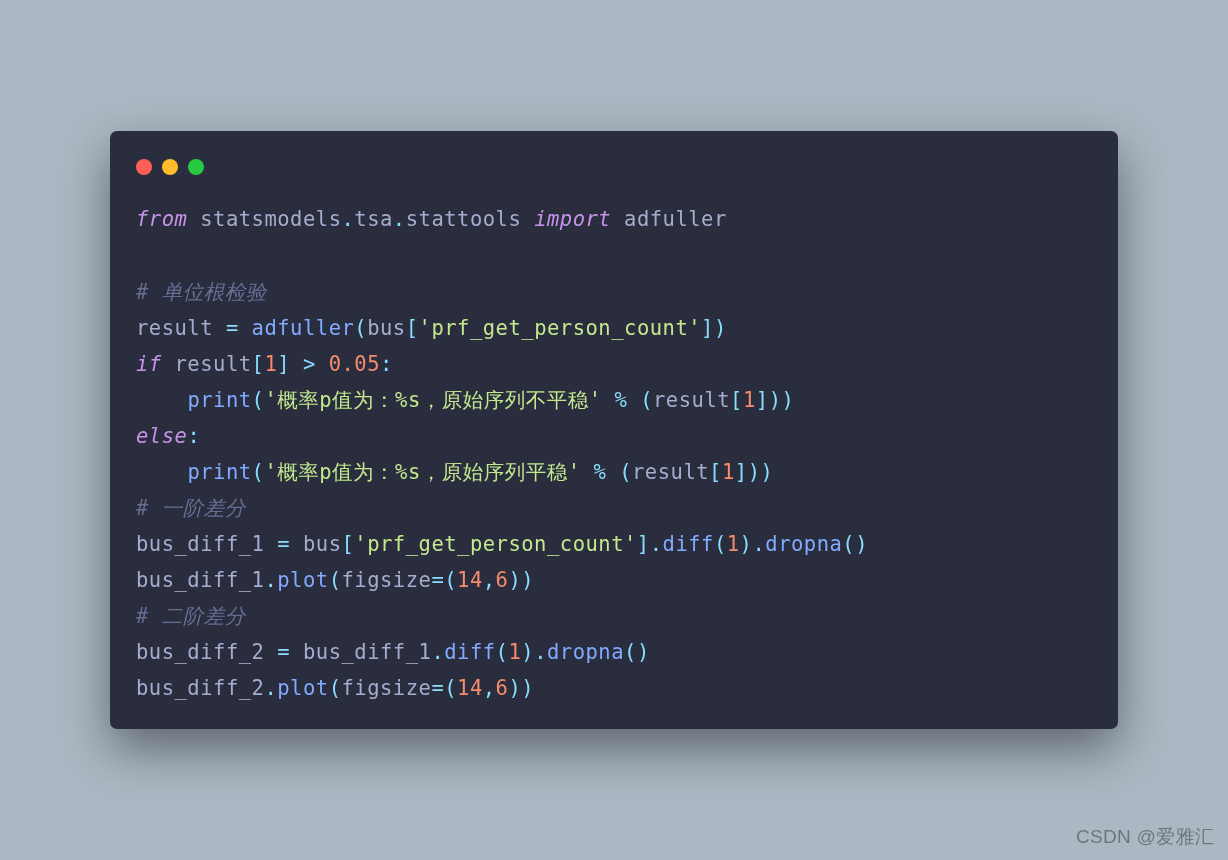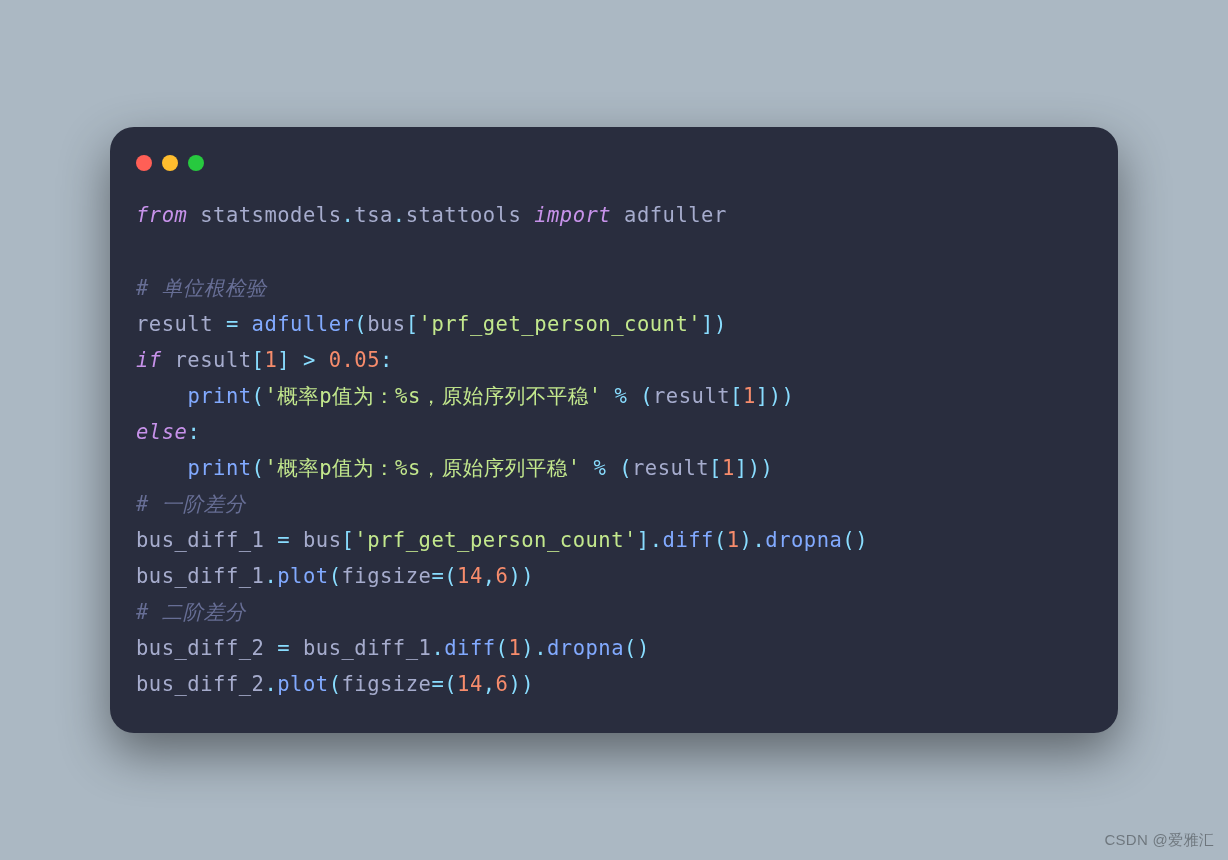--- a/index.html
+++ b/index.html
@@ -9,23 +9,23 @@
     background: #abb8c3;
     display: flex;
     align-items: center;
     justify-content: center;
     font-family: "SF Mono", "Monaco", "Consolas", "DejaVu Sans Mono", monospace;
     position: relative;
   }
   .code-window {
     width: 1008px;
     background: #292d3e;
-    border-radius: 24px;
+    border-radius: 7px;
     box-shadow: 0 20px 50px rgba(0,0,0,.45);
-    padding: 22px 0 30px 0;
+    padding: 22px 0 22px 0;
     overflow: hidden;
   }
   .traffic-lights {
     display: flex;
     gap: 10px;
     padding: 6px 26px 26px 26px;
   }
   .dot { width: 16px; height: 16px; border-radius: 50%; }
   .dot.red    { background: #ff5f56; }
   .dot.yellow { background: #ffbd2e; }
@@ -45,21 +45,21 @@
   .tok-str  { color: #c3e88d; }
   .tok-num  { color: #f78c6c; }
   .tok-op   { color: #89ddff; }
   .tok-punc { color: #89ddff; }
   .tok-cmt  { color: #676e95; font-style: italic; }
   .tok-id   { color: #a6accd; }
   .watermark {
     position: absolute;
     right: 14px;
     bottom: 10px;
-    font-size: 15px;
+    font-size: 19px;
     color: rgba(0,0,0,.36);
     font-family: Arial, sans-serif;
     letter-spacing: .3px;
   }
 </style>
 </head>
 <body>
 
 <div class="code-window">
   <div class="traffic-lights">

